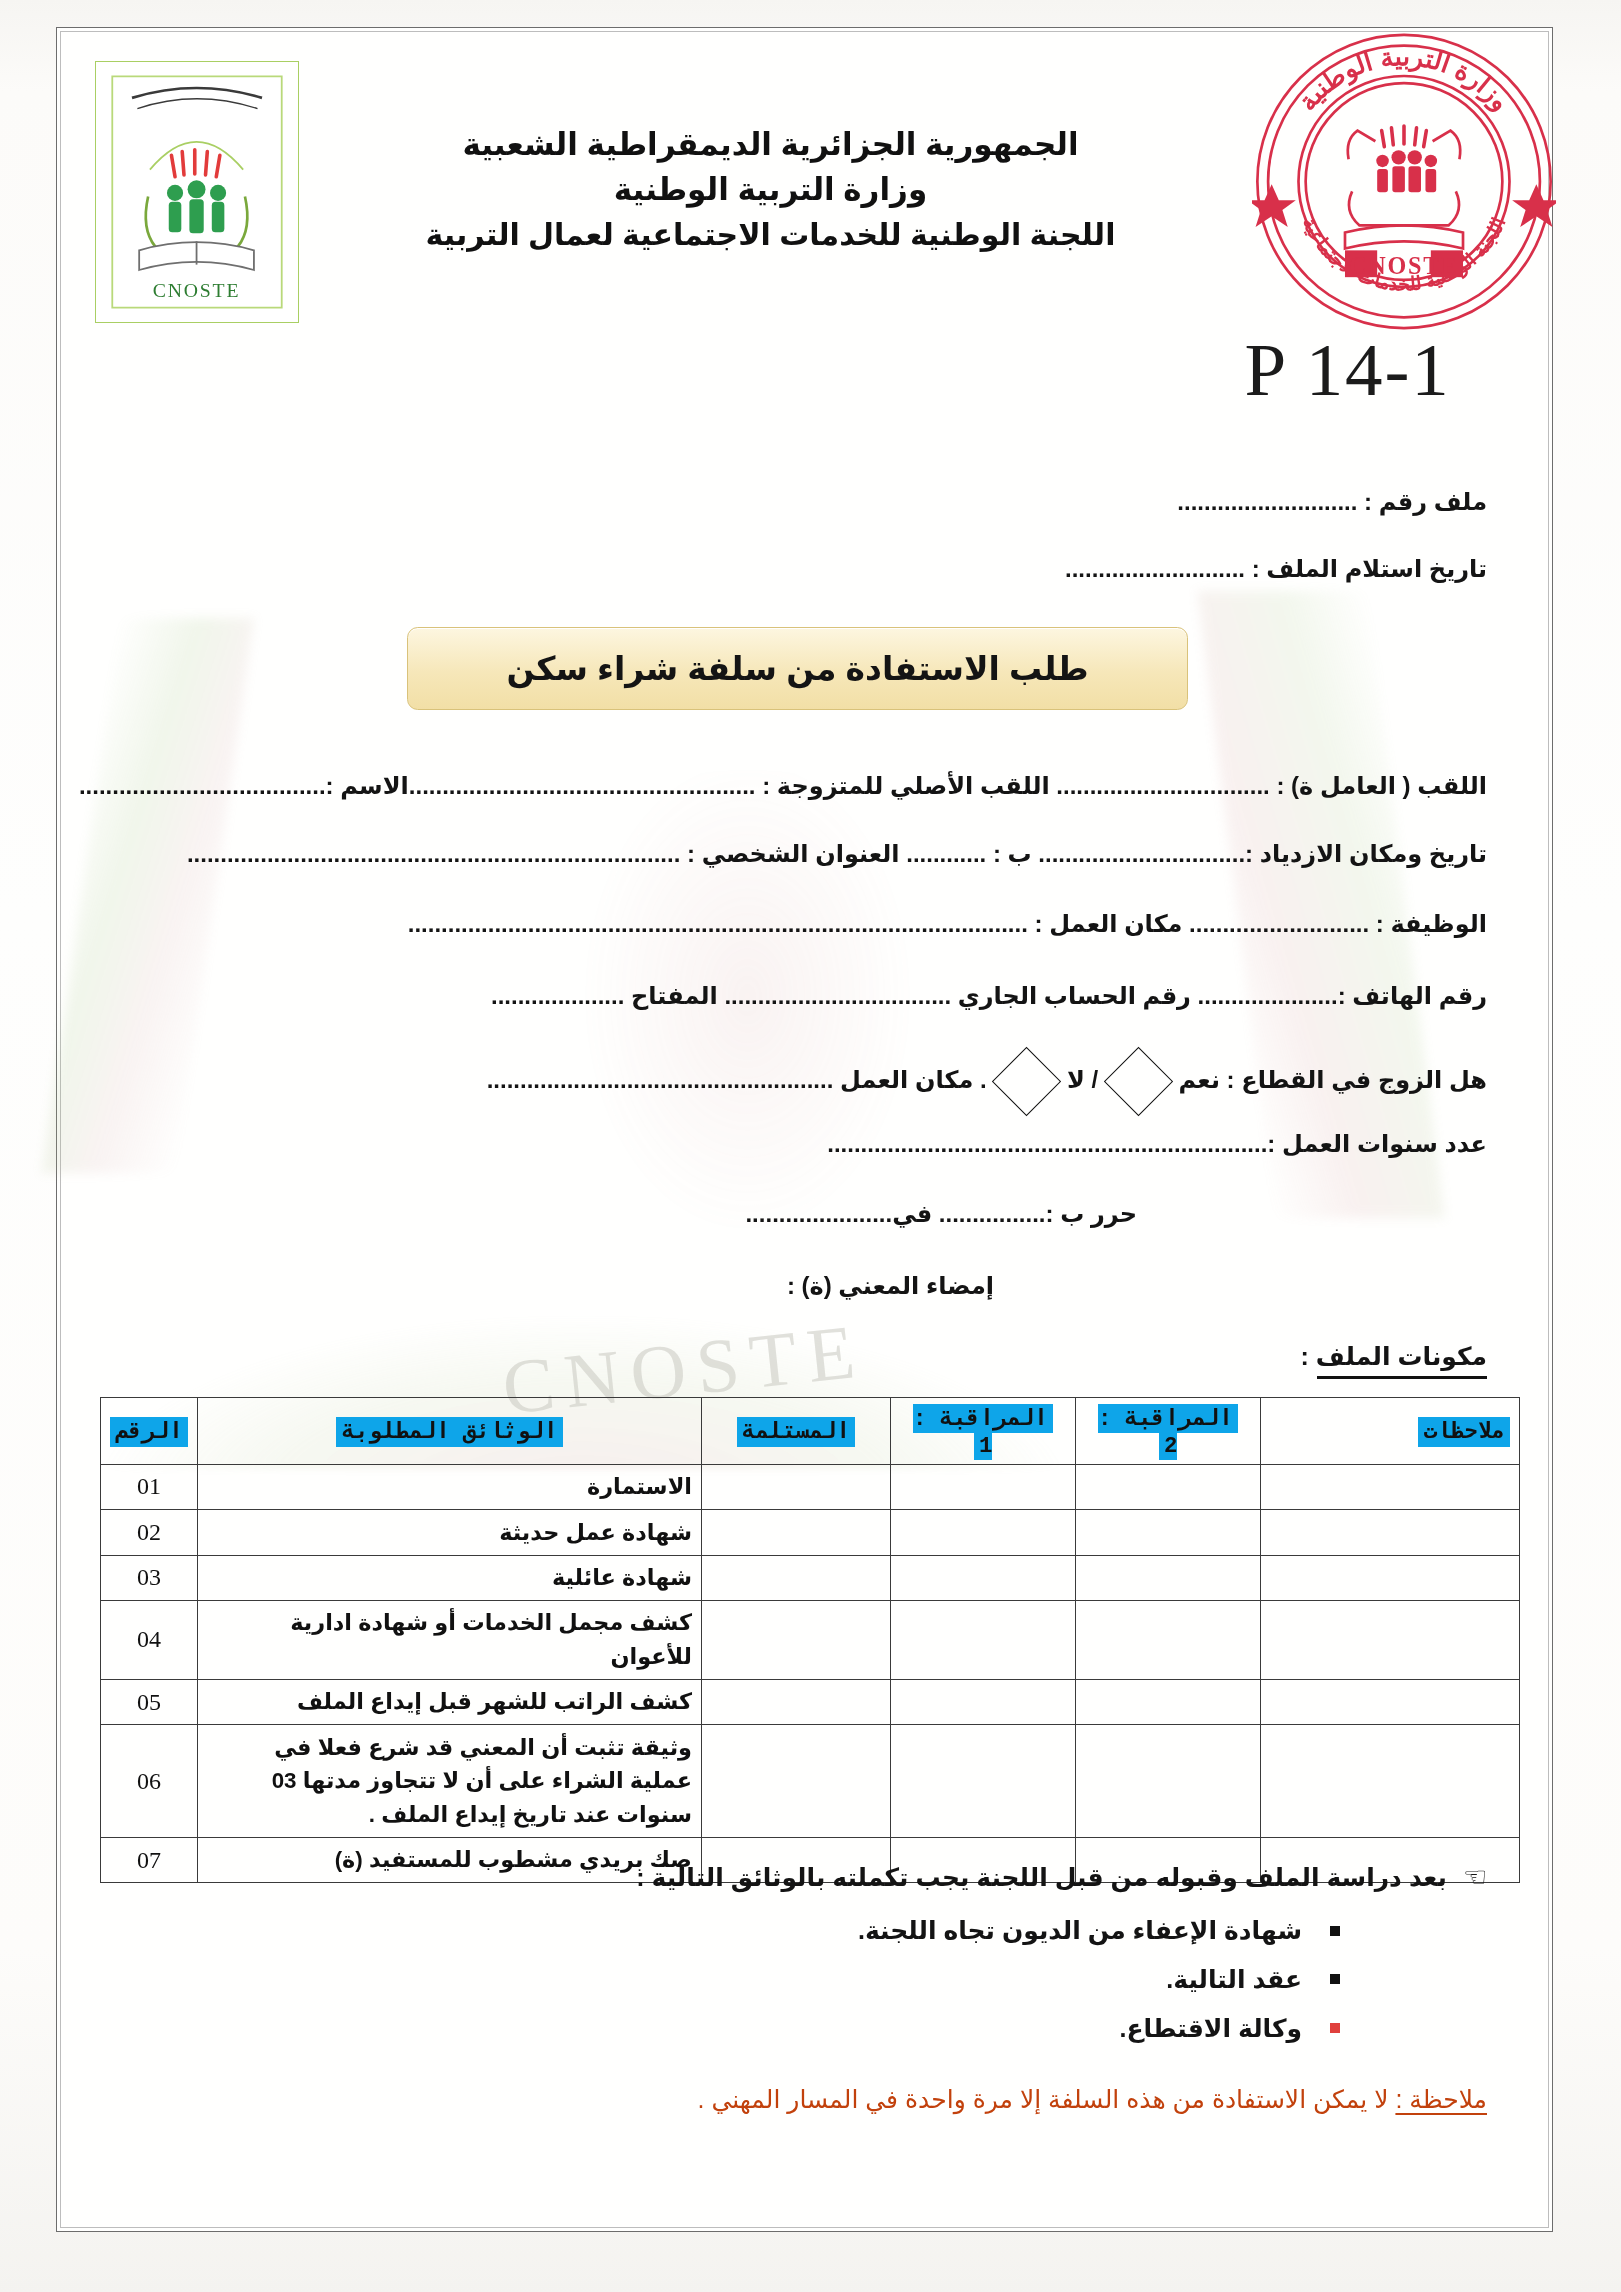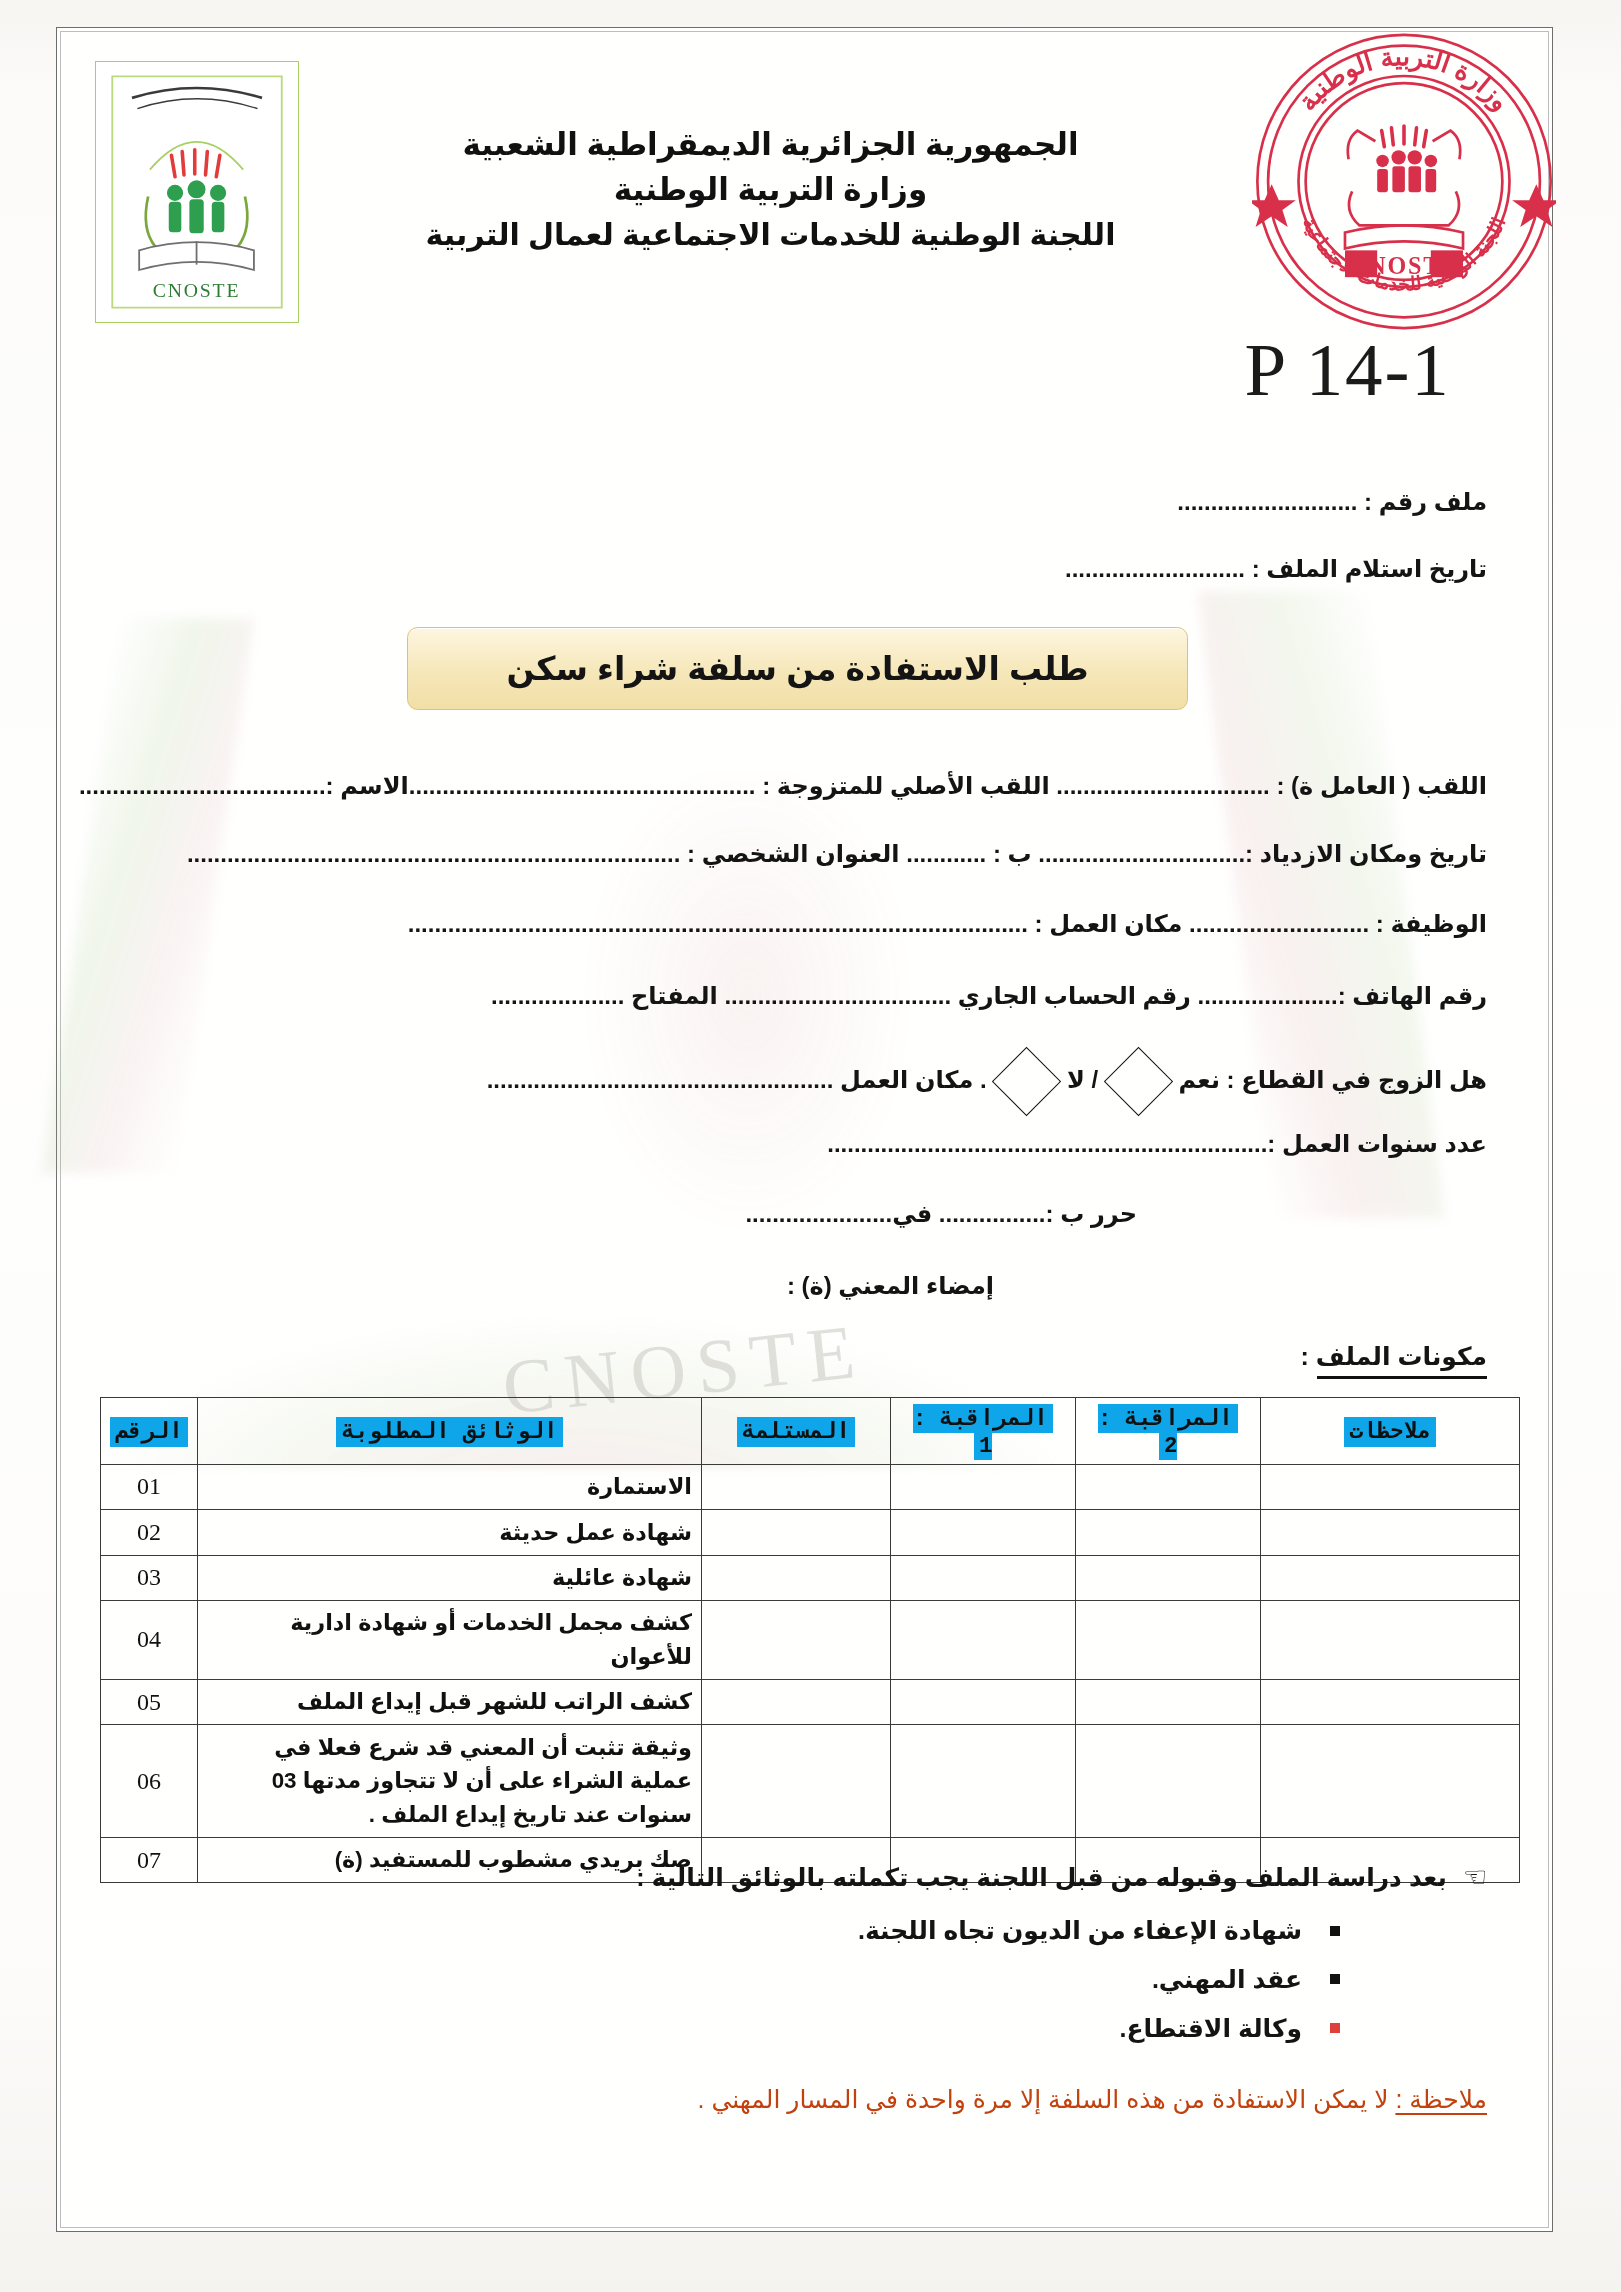--- a/index.html
+++ b/index.html
@@ -84,21 +84,21 @@
 
   table.docs{position:absolute;left:100px;top:1397px;width:1420px;border-collapse:collapse;
      font-size:22.4px;color:#111;}
   table.docs td,table.docs th{border:1.3px solid #3a3a3a;padding:5.4px 9px;vertical-align:middle;}
   table.docs th{font-weight:bold;height:38px;font-size:22.4px;}
   .hl{background:#0ea5e9;padding:1.8px 5.4px;font-weight:bold;font-family:Liberation Mono, monospace;}
   .c-num{width:63px;text-align:center;font-family:"Liberation Serif",serif;font-size:24px;}
   .c-doc{text-align:right;font-weight:bold;}
   .c-sm{width:170px;}
   .c-sm2{width:166px;}
-  .c-note{width:240px;}
+  .c-note{width:240px;text-align:right;}
   td.c-doc{line-height:1.5;}
 
   
   .note-line{position:absolute;right:134px;font-size:25px;font-weight:bold;color:#141414;white-space:nowrap;}
   #after-note{top:1861px;}
   .hand{display:inline-block;transform:scaleX(-1);font-size:27px;margin-left:9px;}
   ul.bul{position:absolute;right:269px;top:1906px;margin:0;padding:0;list-style:none;}
   ul.bul li{font-size:25px;font-weight:bold;color:#141414;line-height:1.95;position:relative;padding-right:50px;white-space:nowrap;text-align:right;}
   ul.bul li::before{content:"";position:absolute;right:12.5px;top:19.7px;width:9.9px;height:9.9px;background:#111;}
   ul.bul li.red::before{background:#e0403c;}
@@ -312,21 +312,21 @@
     </tbody>
   </table>
 
   <div class="note-line" id="after-note">
     <span class="hand">☞</span>
     <span>بعد دراسة الملف وقبوله من قبل اللجنة يجب تكملته بالوثائق التالية :</span>
   </div>
 
   <ul class="bul">
     <li>شهادة الإعفاء من الديون تجاه اللجنة.</li>
-    <li>عقد المهني.</li>
+    <li>عقد التالية.</li>
     <li class="red">وكالة الاقتطاع.</li>
   </ul>
 
   <div class="red-note">
     <u>ملاحظة :</u>
     <span>لا يمكن الاستفادة من هذه السلفة إلا مرة واحدة في المسار المهني .</span>
   </div>
 </div>
 
 

